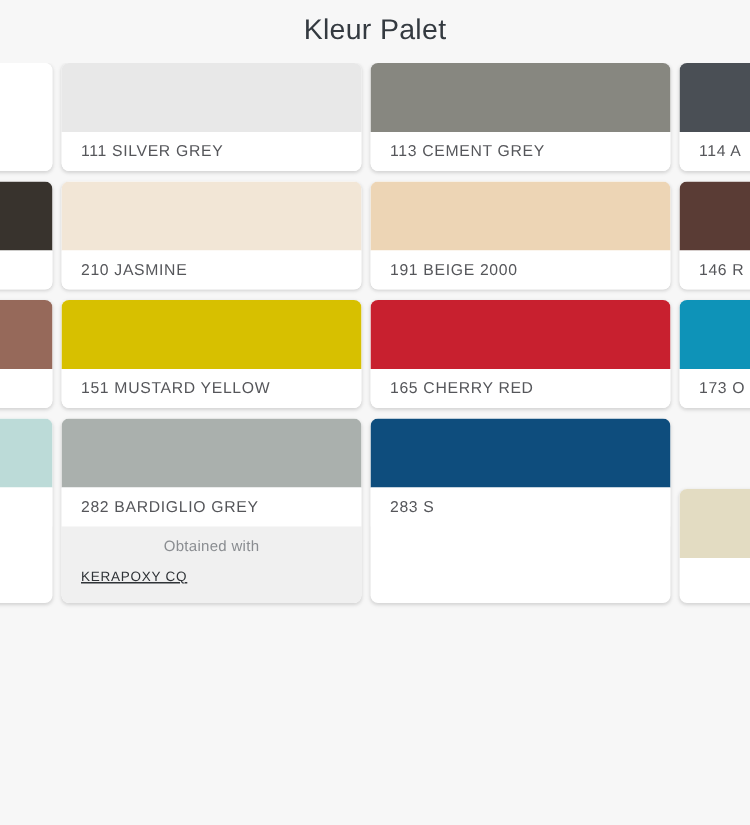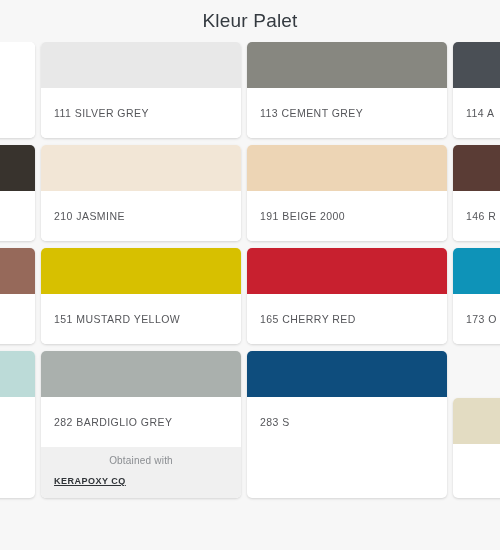--- a/index.html
+++ b/index.html
@@ -61,21 +61,21 @@
     display: flex;
     flex-direction: column;
     width: 200px;
   }
   .card-swatch {
     height: 46px;
     width: 100%;
     display: block;
   }
   .card-label {
-    height: 50px;
+    height: 26px;
     display: flex;
     align-items: center;
     padding: 0 13px;
     font-size: 10.5px;
     letter-spacing: 0.45px;
     color: #55565a;
     background: #ffffff;
     white-space: nowrap;
   }
   .card-footer {
@@ -85,21 +85,21 @@
   }
   .footer-pre {
     font-size: 10px;
     color: #8a8d91;
     letter-spacing: 0.2px;
     display: block;
     text-align: center;
   }
   .footer-brand {
     font-size: 9px;
-    font-weight: bold;
+    font-weight: normal;
     color: #2f3337;
     letter-spacing: 0.5px;
     text-decoration: underline;
     display: inline-block;
     margin-top: 2px;
   }
 
   
   .card-offset {
     margin-top: 47px;

